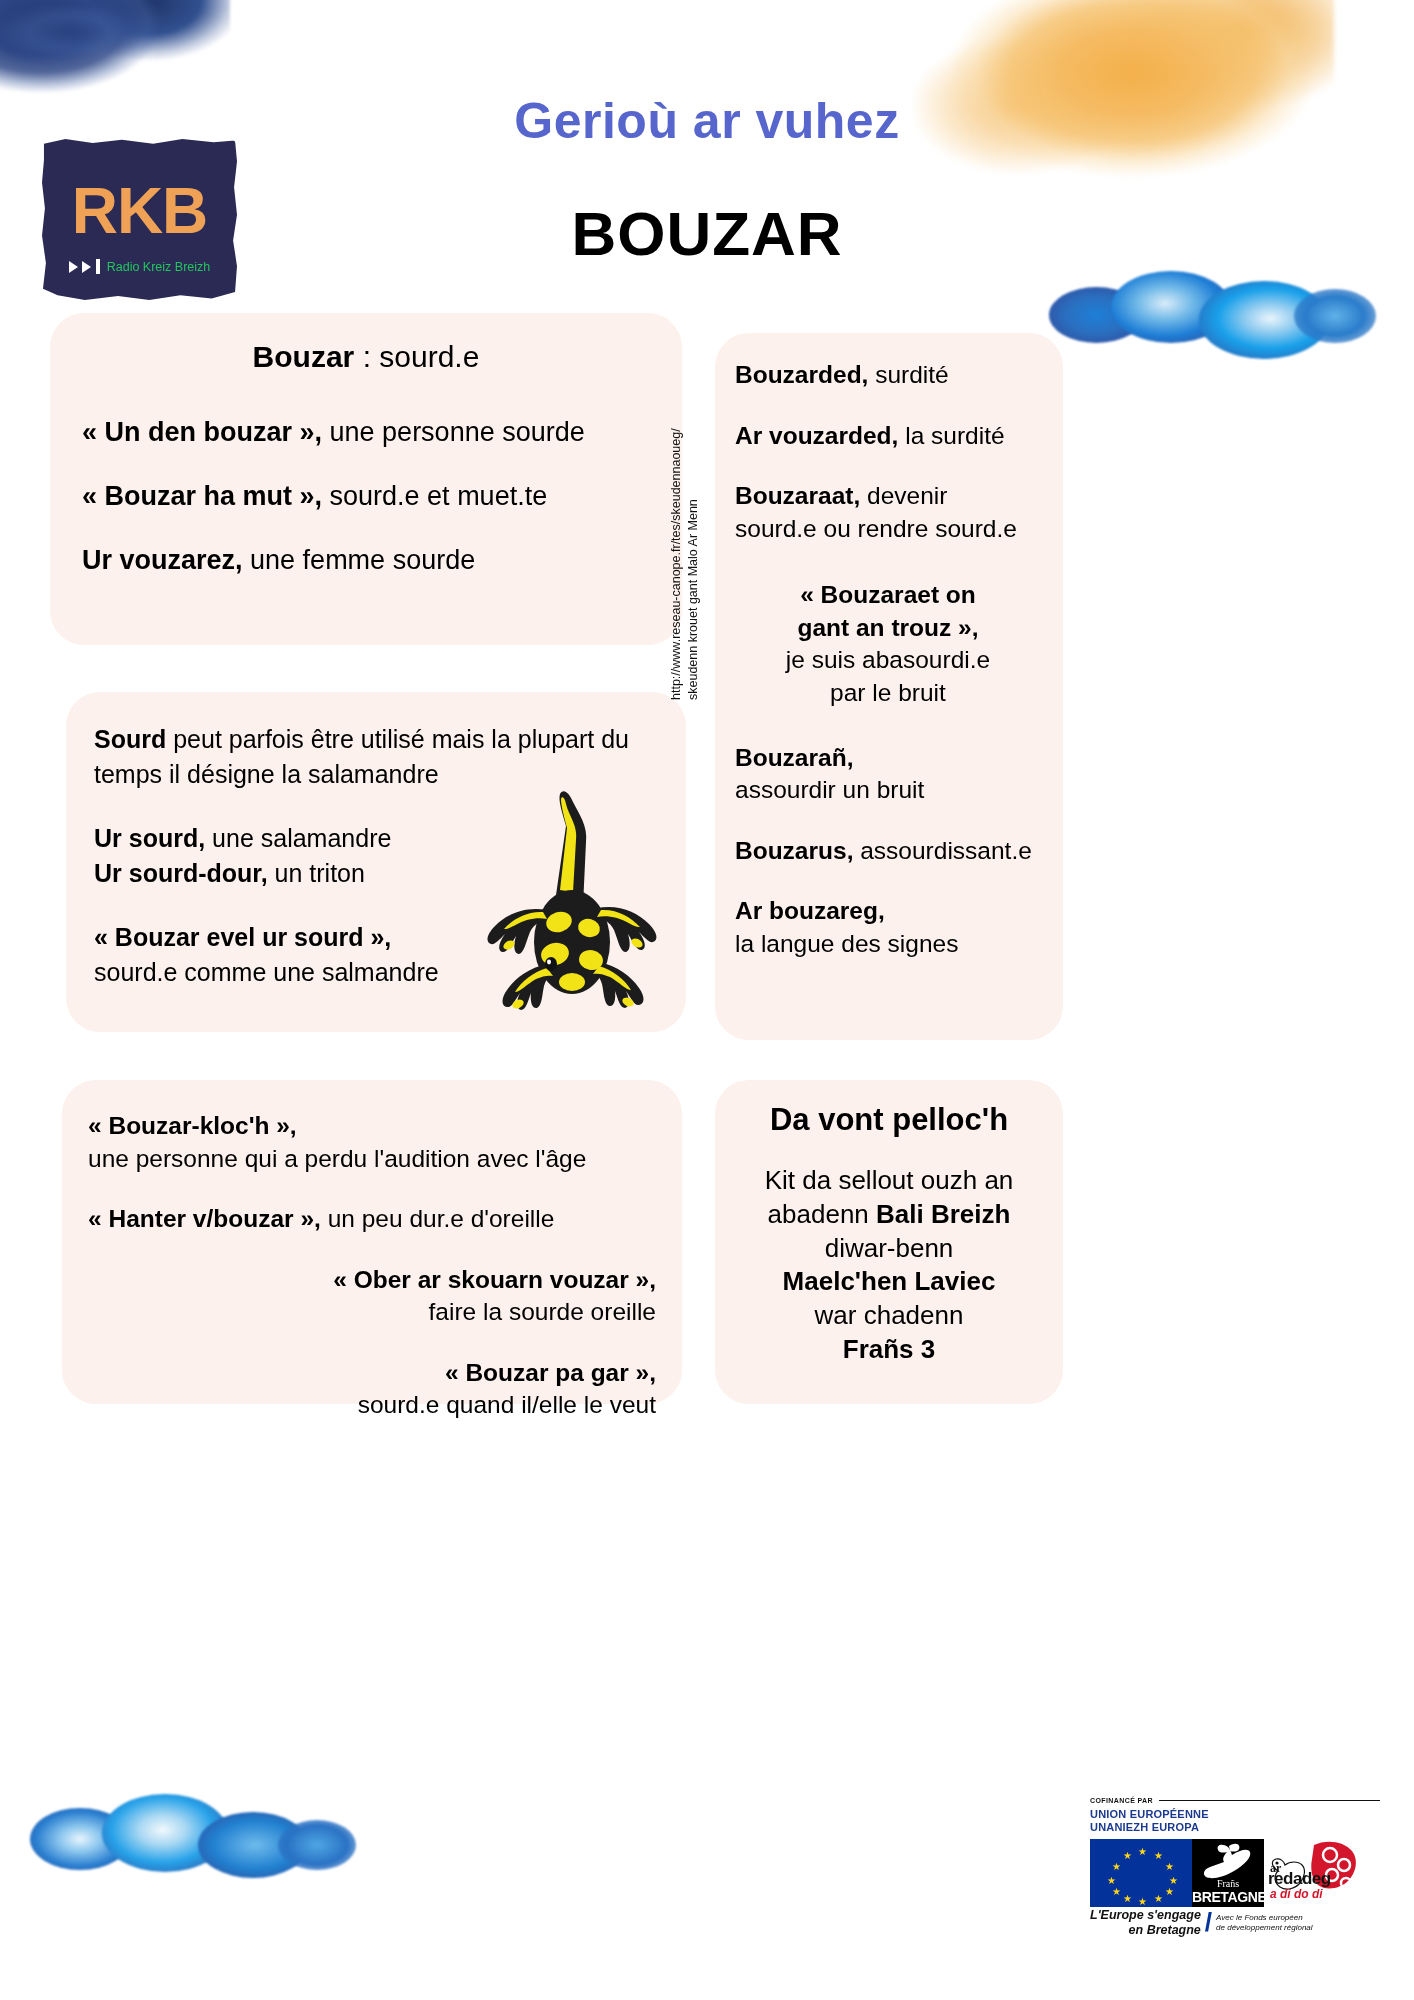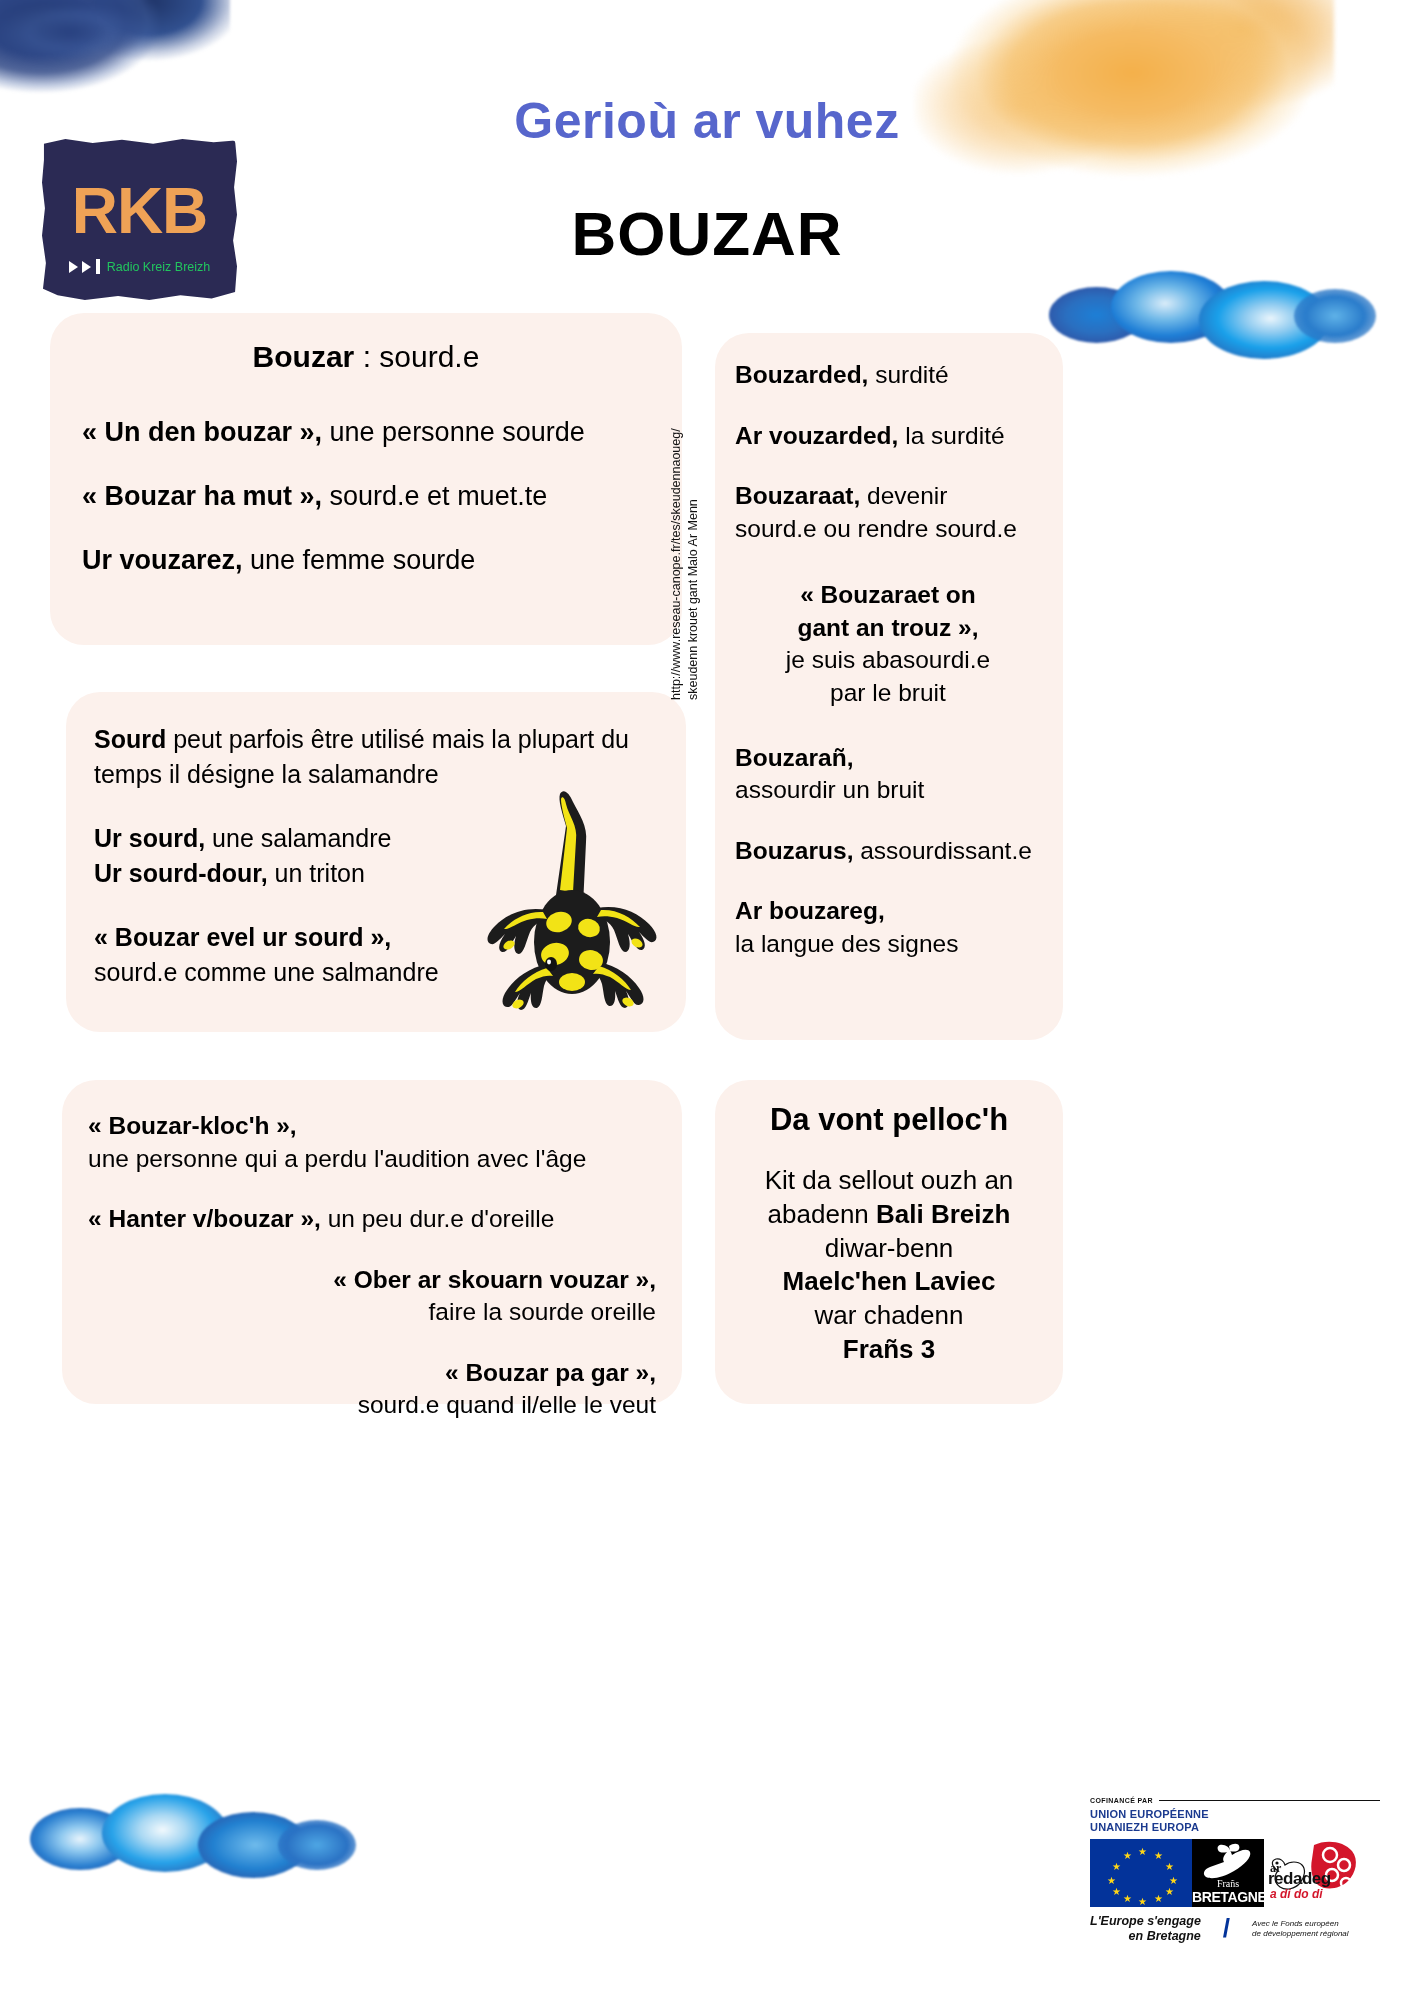--- a/index.html
+++ b/index.html
@@ -159,21 +159,21 @@
     display: flex; flex-direction: column; justify-content: flex-end;
     padding-bottom: 2px;
   }
   #funding .bretagne .r1 { font-size: 10px; text-align: center; font-family: "Liberation Serif", serif; }
   #funding .bretagne .r2 { font-size: 14px; font-weight: 800; text-align: center; letter-spacing: -0.4px; }
   #funding .bretagne .ermine {
     position: absolute; left: 6px; top: 4px; width: 60px; height: 38px;
   }
   #funding .redadeg { width: 96px; position: relative; background: #fff; }
   #funding .tagline {
-    margin-top: 6px; display: flex; align-items: center; gap: 22px;
+    display: flex; align-items: center; gap: 4px;
   }
   #funding .tagline .t1 {
     font-style: italic; font-weight: 700; font-size: 12.5px; color: #111;
     text-align: right; line-height: 1.15;
   }
   #funding .tagline .slash { color: #03339a; font-weight: 700; font-size: 26px; }
   #funding .tagline .t2 { font-style: italic; font-size: 8px; color: #111; line-height: 1.25; }
 </style>
 </head>
 <body>

